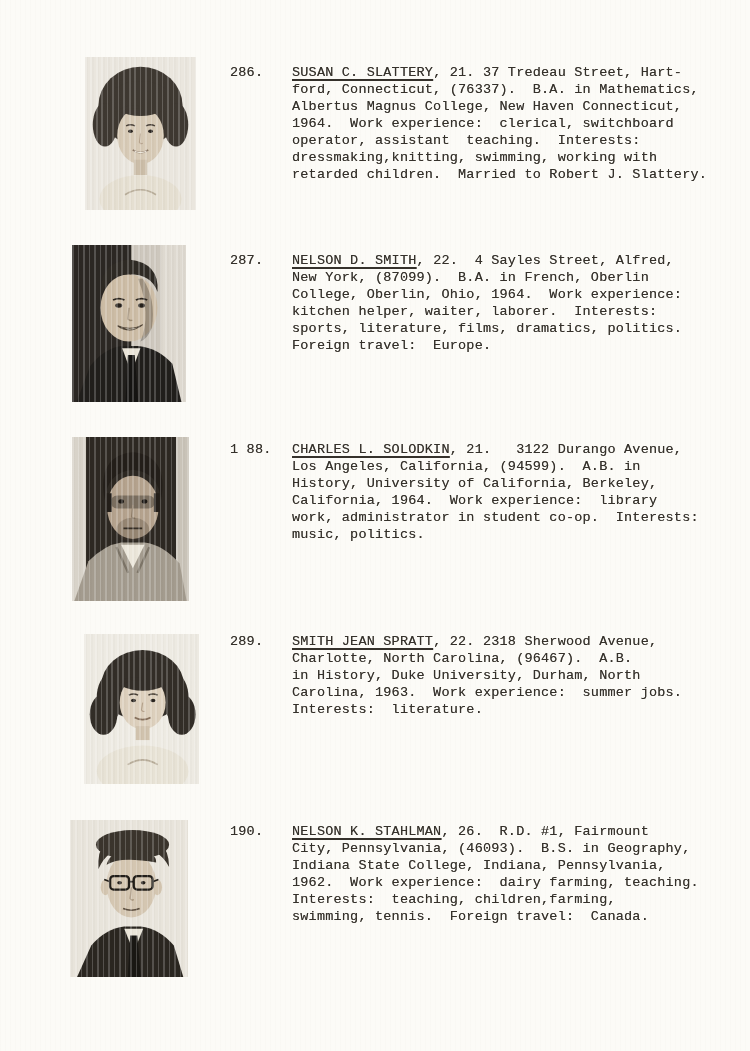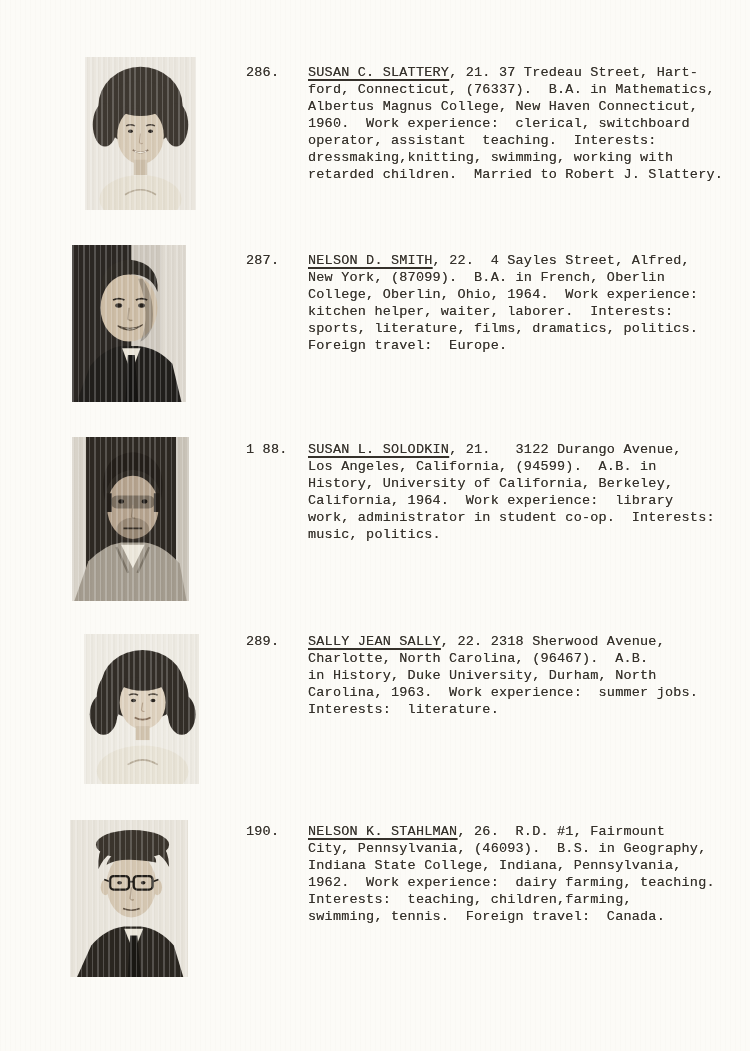--- a/index.html
+++ b/index.html
@@ -24,21 +24,20 @@
     background:repeating-linear-gradient(90deg, rgba(255,255,255,0.20) 0 1.5px, rgba(40,35,25,0.02) 1.5px 3px, rgba(255,255,255,0) 3px 5.5px);
     pointer-events:none;
   }
   .num,.text{
     position:absolute;
     font-size:13.5px;
     line-height:17px;
     letter-spacing:0.2px;
     white-space:pre;
     text-shadow:0 0 0.6px rgba(53,49,43,0.65);
-    margin-left:16px;
   }
   .num{left:230px;width:54px;}
   .text{left:292px;width:440px;}
   .name{
     text-decoration:underline;
     text-decoration-thickness:1.5px;
     text-underline-offset:2.5px;
   }
   
   #e1 .photo{left:85px; top:57px;  width:111px;height:153px;}
@@ -76,21 +75,21 @@
         <path d="M55 63 Q59 61 63 63" stroke="#4a423a" stroke-width="1.2" fill="none"></path>
         <path d="M50 70 L49 78 Q50 80 52 79" stroke="#b5a28c" stroke-width="1" fill="none"></path>
         <path d="M43 85 Q50 90 57 85" stroke="#8a7663" stroke-width="1.5" fill="none"></path>
         <path d="M45 86.5 Q50 88.5 55 86.5" stroke="#efe9dd" stroke-width="1" fill="none"></path>
       </svg>
     </figure>
     <div class="num">286.</div>
     <div class="text"><span class="name">SUSAN C. SLATTERY</span><span>, 21. 37 Tredeau Street, Hart-</span>
 <span class="body">ford, Connecticut, (76337).  B.A. in Mathematics,
 Albertus Magnus College, New Haven Connecticut,
-1960.  Work experience:  clerical, switchboard
+1964.  Work experience:  clerical, switchboard
 operator, assistant  teaching.  Interests:
 dressmaking,knitting, swimming, working with
 retarded children.  Married to Robert J. Slattery.</span></div>
   </section>
 
   <section class="entry" id="e2">
     <figure class="photo" style="margin:0" aria-label="Black-and-white portrait of a smiling young man in a dark suit and tie, dark background at left, lighter column at right">
       <svg viewBox="0 0 100 140" preserveAspectRatio="none">
         <rect width="100" height="140" fill="#cdc7bd"></rect>
         <rect x="0" y="0" width="52" height="140" fill="#2b2723"></rect>
@@ -133,21 +132,21 @@
         <rect x="70" y="48" width="5" height="16" fill="#231e19"></rect>
         <rect x="33" y="50" width="38" height="11" rx="5.5" fill="rgba(30,25,20,0.38)"></rect>
         <ellipse cx="42" cy="55" rx="2.4" ry="1.8" fill="#1d1915"></ellipse>
         <ellipse cx="62" cy="55" rx="2.4" ry="1.8" fill="#1d1915"></ellipse>
         <path d="M52 58 L51 68 Q52 70 54 69" stroke="#8d7b66" stroke-width="1.2" fill="none"></path>
         <ellipse cx="52" cy="79" rx="14" ry="10" fill="rgba(70,58,46,0.28)"></ellipse>
         <path d="M44 78 L60 78" stroke="#362e25" stroke-width="1.5" fill="none"></path>
       </svg>
     </figure>
     <div class="num">1 88.</div>
-    <div class="text"><span class="name">SUSAN L. SOLODKIN</span><span>, 21.   3122 Durango Avenue,</span>
+    <div class="text"><span class="name">CHARLES L. SOLODKIN</span><span>, 21.   3122 Durango Avenue,</span>
 <span class="body">Los Angeles, California, (94599).  A.B. in
 History, University of California, Berkeley,
 California, 1964.  Work experience:  library
 work, administrator in student co-op.  Interests:
 music, politics.</span></div>
   </section>
 
   <section class="entry" id="e4">
     <figure class="photo" style="margin:0" aria-label="Black-and-white portrait of a young woman with a dark flip hairstyle on a light background">
       <svg viewBox="0 0 100 140" preserveAspectRatio="none">
@@ -165,21 +164,21 @@
         <path d="M38 122 Q51 113 64 122" stroke="#b7ac99" stroke-width="1.5" fill="none"></path>
         <ellipse cx="43" cy="62" rx="2.2" ry="1.6" fill="#2a2520"></ellipse>
         <ellipse cx="60" cy="62" rx="2.2" ry="1.6" fill="#2a2520"></ellipse>
         <path d="M39 57 Q43 55 47 57" stroke="#453d34" stroke-width="1.2" fill="none"></path>
         <path d="M56 57 Q60 55 64 57" stroke="#453d34" stroke-width="1.2" fill="none"></path>
         <path d="M51 64 L50 71 Q51 73 53 72" stroke="#b5a28c" stroke-width="1" fill="none"></path>
         <path d="M44 78 Q51 82 58 78" stroke="#86705c" stroke-width="1.6" fill="none"></path>
       </svg>
     </figure>
     <div class="num">289.</div>
-    <div class="text"><span class="name">SALLY JEAN SALLY</span><span>, 22. 2318 Sherwood Avenue,</span>
+    <div class="text"><span class="name">SMITH JEAN SPRATT</span><span>, 22. 2318 Sherwood Avenue,</span>
 <span class="body">Charlotte, North Carolina, (96467).  A.B.
 in History, Duke University, Durham, North
 Carolina, 1963.  Work experience:  summer jobs.
 Interests:  literature.</span></div>
   </section>
 
   <section class="entry" id="e5">
     <figure class="photo" style="margin:0" aria-label="Black-and-white portrait of a young man with swept-back hair and eyeglasses, wearing a dark suit and tie">
       <svg viewBox="0 0 100 140" preserveAspectRatio="none">
         <rect width="100" height="140" fill="#e8e4db"></rect>

